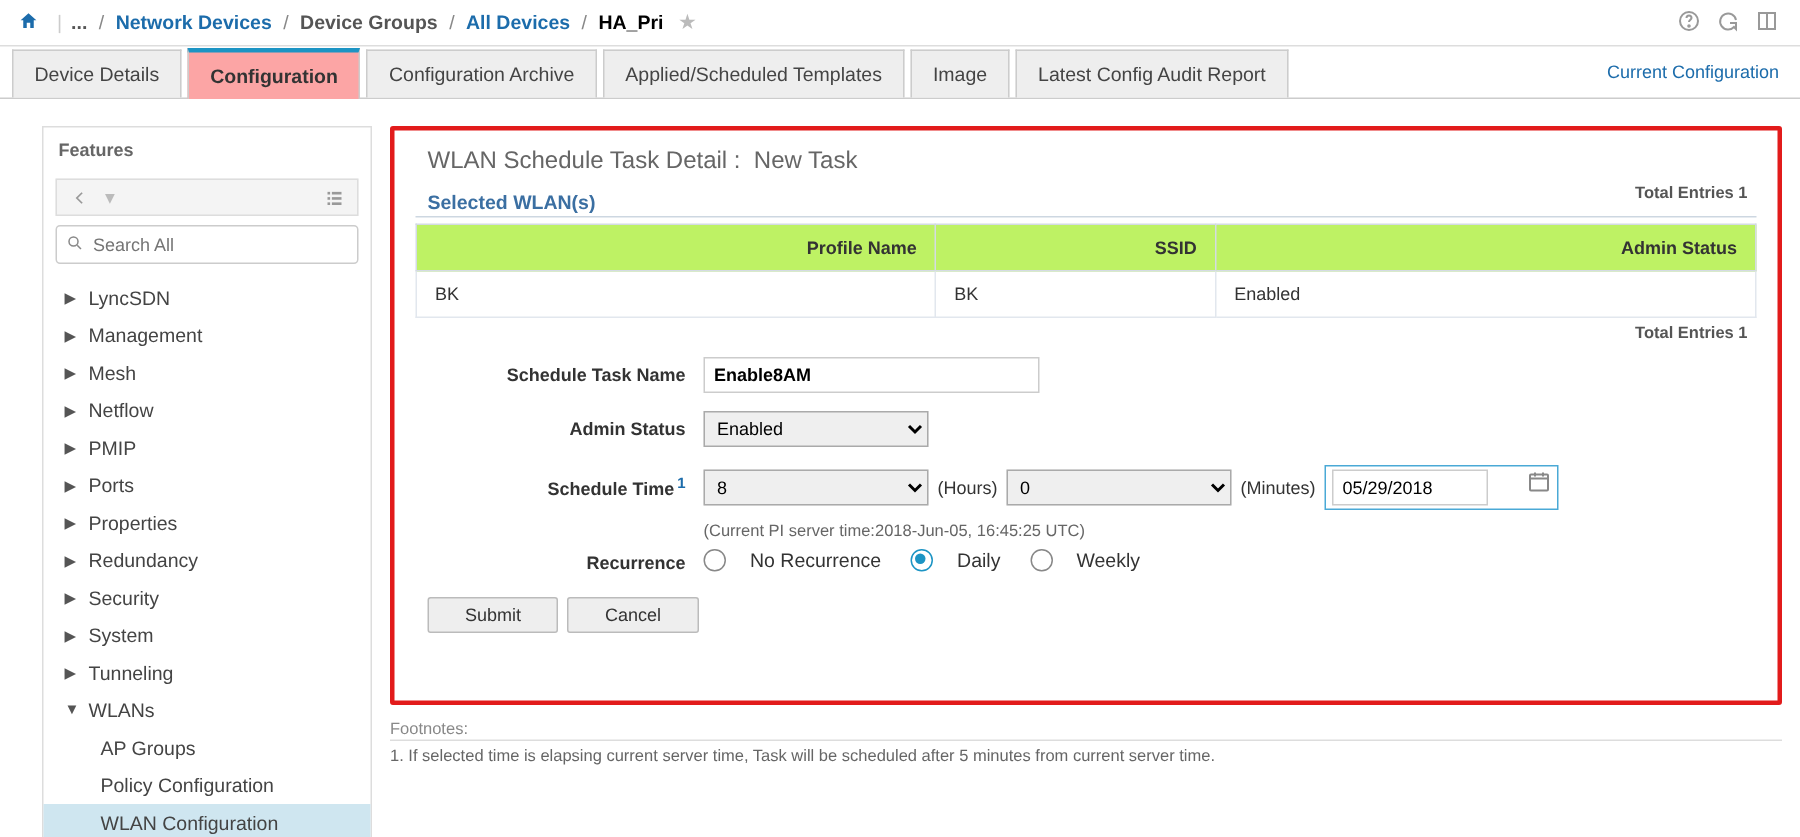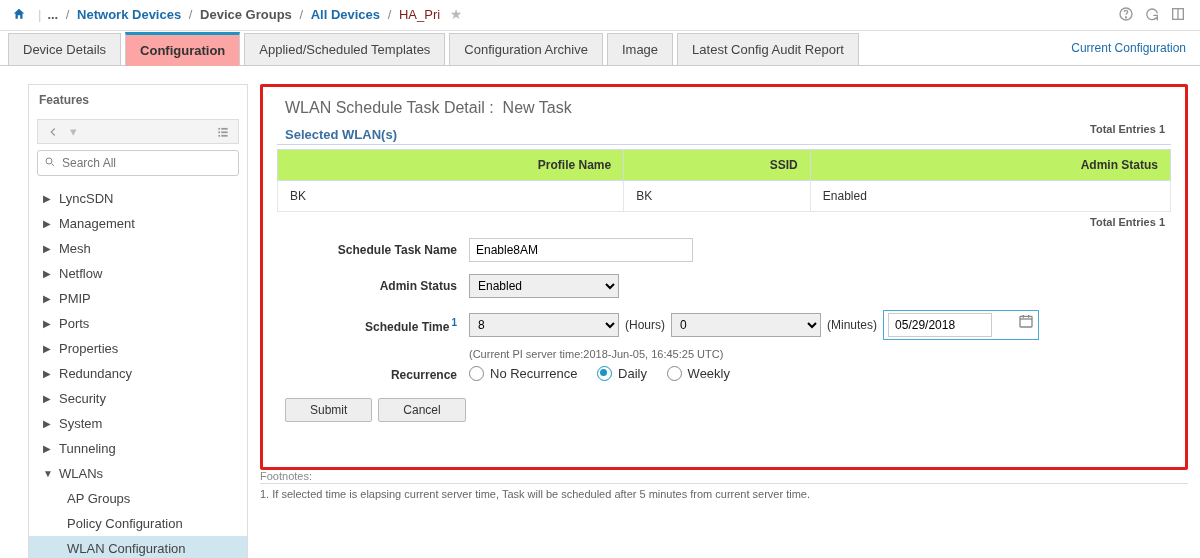--- a/index.html
+++ b/index.html
@@ -3,21 +3,21 @@
 <meta charset="utf-8">
 <style>
 html,body{margin:0;padding:0;font-family:Arial,Helvetica,sans-serif;font-size:13px;color:#333;background:#fff}
 a{text-decoration:none;color:#1c6cab}
 .topbar{display:flex;align-items:center;padding:6px 12px 8px 12px;border-bottom:1px solid #ddd;position:relative}
 .home-icon{width:14px;height:14px;color:#1c6cab;margin-right:6px}
 .crumb{color:#777}
 .crumb .link{color:#1c6cab;font-weight:bold}
 .crumb .sep{color:#888;margin:0 4px}
 .crumb .plain{color:#555;font-weight:bold}
-.crumb .current{color:#7f1d1d;font-weight:normal}
+.crumb .current{color:#000000;font-weight:bold}
 .star{color:#bbb;margin-left:6px;font-size:14px}
 .top-right{position:absolute;right:14px;top:6px;display:flex;gap:10px;align-items:center;color:#999}
 .top-right svg{width:16px;height:16px}
 .tabbar{display:flex;border-bottom:1px solid #ccc;padding:0 8px;align-items:flex-end;position:relative}
 .tab{background:#eee;border:1px solid #ccc;padding:8px 14px;margin-right:4px;color:#444;cursor:pointer;font-size:13px;border-bottom:none}
 .tab.active{background:#fca5a5;border-top:3px solid #1c94c4;color:#333;font-weight:bold;position:relative;top:1px}
 .cur-config{position:absolute;right:14px;top:10px;color:#1c6cab;font-size:12px}
 .body-wrap{display:flex;padding:18px 12px 0 28px;gap:12px}
 .sidebar{width:218px;border:1px solid #ddd;background:#fff}
 .side-head{padding:8px 10px;font-weight:bold;color:#666;font-size:12px}
@@ -44,27 +44,27 @@
 .form{margin-top:4px}
 .form-row{display:flex;align-items:center;padding:6px 0}
 .form-label{width:180px;text-align:right;padding-right:12px;color:#333;font-weight:bold;font-size:12px}
 .form-field input[type=text]{padding:4px 6px;font-size:12px;border:1px solid #ccc}
 .form-field select{padding:3px 4px;font-size:12px;border:1px solid #aaa;background:#efefef}
 .sel-wide{width:150px}
 .date-box{display:inline-flex;align-items:flex-start;border:1px solid #4aa9d6;padding:2px 4px}
 .date-box input{border:none;width:90px;font-size:12px;padding:3px 4px}
 .date-box svg{width:16px;height:16px;color:#888;margin-left:26px}
 .hint{font-size:11px;color:#666;padding:2px 0 0 192px}
-.radio-row label{margin-right:16px;font-size:13px;color:#333;display:inline-flex;align-items:center;gap:6px}
+.radio-row label{margin-right:16px;font-size:13px;color:#333;display:inline-flex;align-items:center;gap:16px}
 .radio{width:13px;height:13px;border:1px solid #888;border-radius:50%;display:inline-block;position:relative}
 .radio.checked{border-color:#1c94c4}
 .radio.checked::after{content:"";position:absolute;width:7px;height:7px;background:#1c94c4;border-radius:50%;left:2px;top:2px}
 .btn{background:#eee;border:1px solid #bbb;padding:4px 24px;font-size:12px;cursor:pointer;border-radius:2px;color:#333}
 .btn-row{display:flex;gap:6px;margin:8px 0 0 8px}
-.footnotes{font-size:11px;color:#666}
+.footnotes{margin-top:10px;font-size:11px;color:#666}
 .footnotes .ft-head{color:#888;padding-bottom:1px;border-bottom:1px solid #ddd}
 .footnotes .ft-line{padding-top:4px}
 .fn-mark{color:#1c6cab;font-size:10px;vertical-align:super;margin-left:2px}
 .unit{font-size:12px;margin:0 6px}
 </style>
 </head>
 <body>
 
 <div class="topbar">
   <svg class="home-icon" viewBox="0 0 24 24" fill="currentColor">
@@ -95,22 +95,22 @@
     <svg viewBox="0 0 24 24" fill="none" stroke="currentColor" stroke-width="2">
         <rect x="4" y="4" width="16" height="16"></rect>
         <line x1="12" y1="4" x2="12" y2="20"></line>
       </svg>
   </div>
 </div>
 
 <div class="tabbar">
   <div class="tab">Device Details</div>
   <div class="tab active">Configuration</div>
+  <div class="tab">Configuration Archive</div>
   <div class="tab">Applied/Scheduled Templates</div>
-  <div class="tab">Configuration Archive</div>
   <div class="tab">Image</div>
   <div class="tab">Latest Config Audit Report</div>
   <a class="cur-config">Current Configuration</a>
 </div>
 
 <div class="body-wrap">
 
   <div class="sidebar">
     <div class="side-head">Features</div>
     <div class="side-tool">
@@ -215,21 +215,21 @@
           <td>Enabled</td>
         </tr>
       </tbody>
         </table>
       <div class="total-below">Total Entries 1</div>
 
 
       <div class="form">
         <div class="form-row">
           <div class="form-label">Schedule Task Name</div>
-          <div class="form-field"><input type="text" style="width: 210px;" value="Enable8AM"></div>
+          <div class="form-field"><input type="text" style="width: 210px; font-weight: bold;" value="Enable8AM"></div>
         </div>
         <div class="form-row">
           <div class="form-label">Admin Status</div>
           <div class="form-field">
             <select class="sel-wide">
               <option>Enabled</option>
             </select>
           </div>
         </div>
         <div class="form-row">

